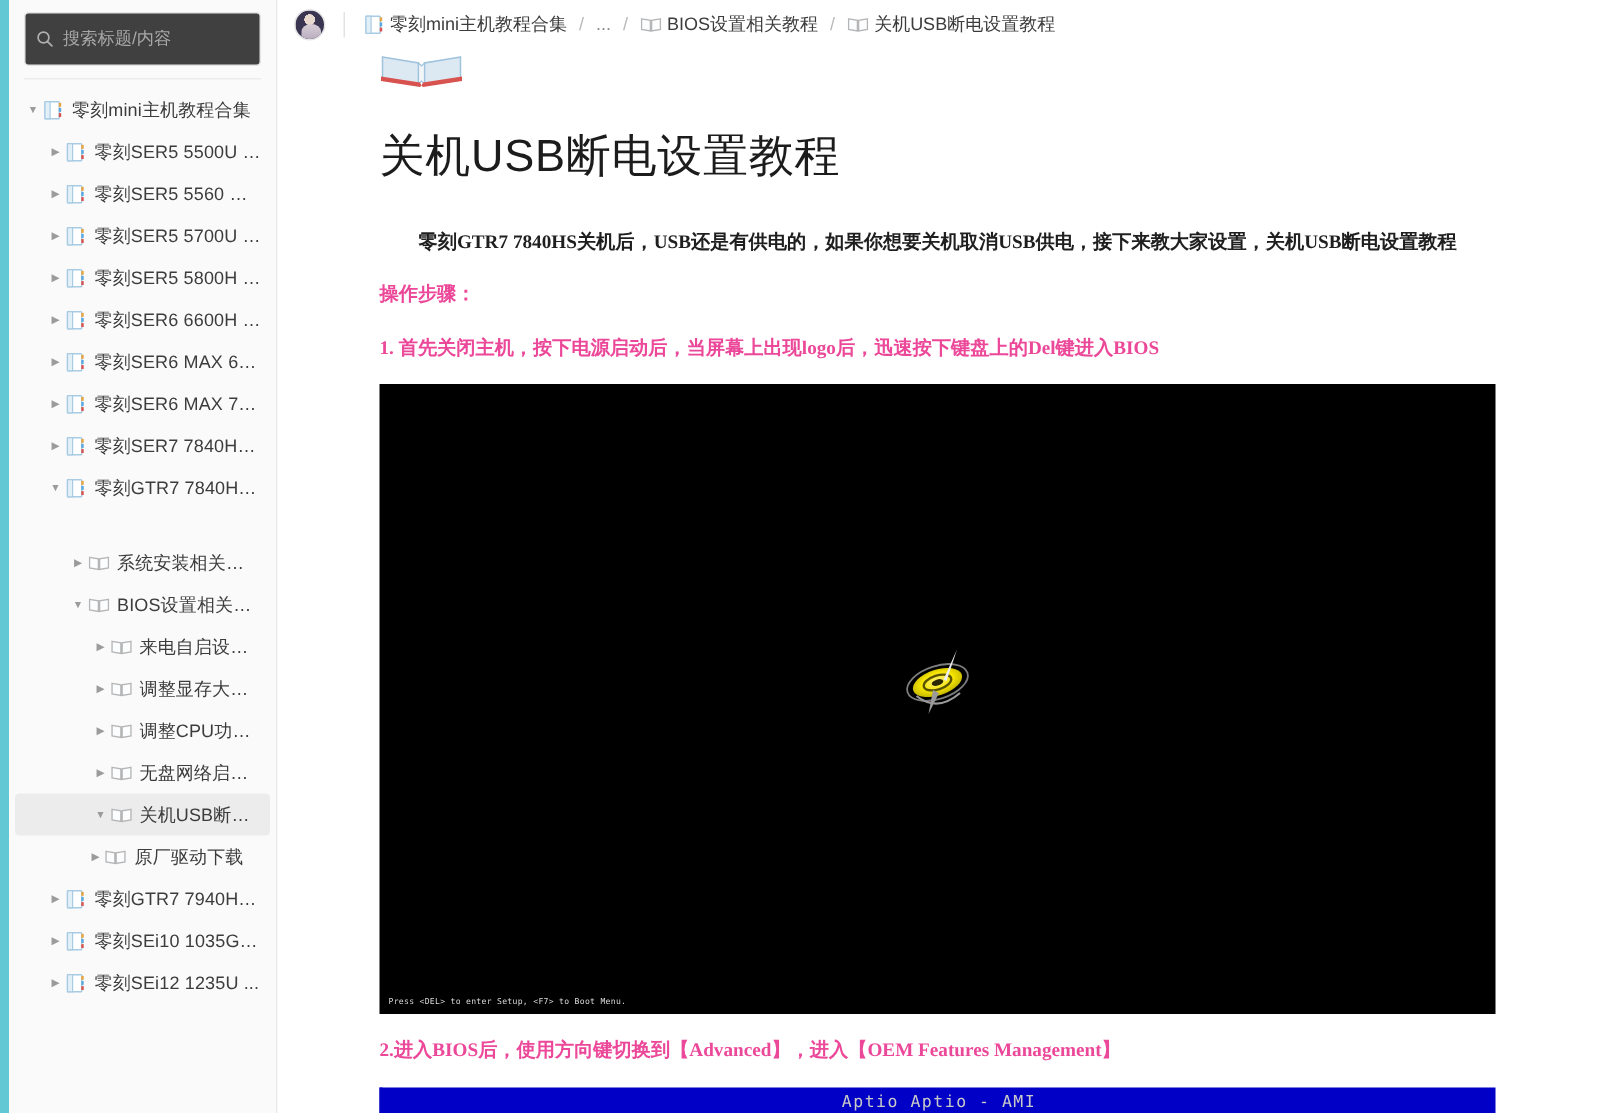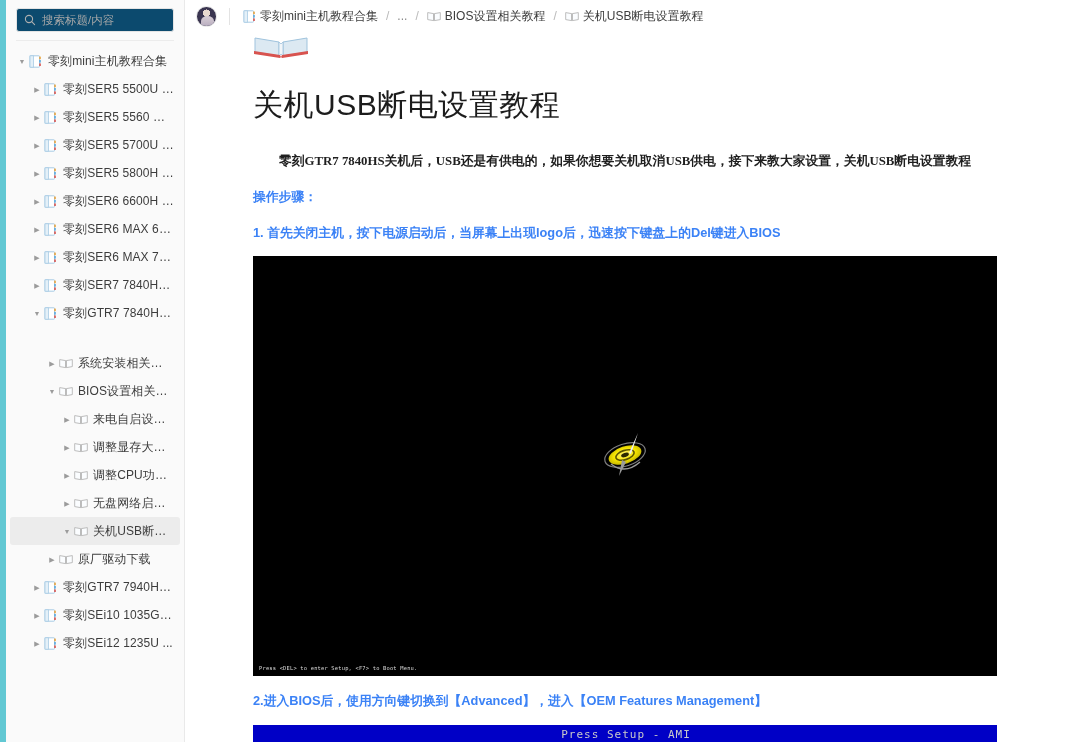--- a/index.html
+++ b/index.html
@@ -24,24 +24,24 @@
     width: 179px;
     flex: 0 0 179px;
     height: 742px;
     background: #fafafa;
     border-right: 1px solid #e9e9e9;
     position: relative;
     overflow: hidden;
   }
   .search-wrap { padding: 8px 10px 0 10px; }
   .search-box {
-    height: 24px;
+    height: 36px;
     border: 1px solid #e4e4e4;
     border-radius: 3px;
-    background: #0c4a6e;
+    background: #404040;
     display: flex;
     align-items: center;
     padding: 0 7px;
     gap: 6px;
   }
   .search-box .mag {
     width: 12px; height: 12px; flex: 0 0 12px;
     position: relative;
   }
   .search-box .mag svg { display: block; }
@@ -159,25 +159,25 @@
     font-size: 12.8px;
     color: #1f1f1f;
     margin-top: 26px;
     line-height: 1.75;
     font-weight: 700;
     font-family: "Liberation Serif","DejaVu Serif",serif;
   }
   .p-indent { text-indent: 26px; }
   .p-step {
     font-size: 12.8px;
-    color: #3b82f6;
+    color: #ec4899;
     margin-top: 14px;
     font-weight: 700;
     line-height: 1.7;
-    font-family: Liberation Sans, sans-serif;
+    font-family: Liberation Serif, serif;
   }
 
   
   .bootshot {
     margin-top: 12px;
     width: 744px;
     height: 420px;
     background: #000;
     position: relative;
     overflow: hidden;
@@ -442,21 +442,21 @@
           <span class="caret">▼</span>
           <span class="tico">
             <svg width="14" height="11" viewBox="0 0 14 11">
               <path d="M0.7 1.6 L6.6 2.6 L6.6 9.6 L0.7 8.6 Z" fill="#fbfdff" stroke="#b5b5b5" stroke-width="0.9"></path>
               <path d="M13.3 1.6 L7.4 2.6 L7.4 9.6 L13.3 8.6 Z" fill="#fbfdff" stroke="#b5b5b5" stroke-width="0.9"></path>
               <line x1="7" y1="2.6" x2="7" y2="9.8" stroke="#b5b5b5" stroke-width="0.9"></line>
             </svg>
           </span>
           <span class="tlabel">关机USB断电...</span>
         </div>
-        <div class="tree-row" style="padding-left: 36px;">
+        <div class="tree-row" style="padding-left: 36px; justify-content: center;">
           <span class="caret">▶</span>
           <span class="tico">
             <svg width="14" height="11" viewBox="0 0 14 11">
               <path d="M0.7 1.6 L6.6 2.6 L6.6 9.6 L0.7 8.6 Z" fill="#fbfdff" stroke="#b5b5b5" stroke-width="0.9"></path>
               <path d="M13.3 1.6 L7.4 2.6 L7.4 9.6 L13.3 8.6 Z" fill="#fbfdff" stroke="#b5b5b5" stroke-width="0.9"></path>
               <line x1="7" y1="2.6" x2="7" y2="9.8" stroke="#b5b5b5" stroke-width="0.9"></line>
             </svg>
           </span>
           <span class="tlabel">原厂驱动下载</span>
         </div>
@@ -587,20 +587,20 @@
               <path d="M23 29 L20 45 L27 31 Z" fill="#9a9a9a"></path>
               <path d="M12 33 Q26 44 41 31" fill="none" stroke="#9a9a9a" stroke-width="1.4"></path>
             </svg>
           </div>
           <div class="boot-hint">Press &lt;DEL&gt; to enter Setup, &lt;F7&gt; to Boot Menu.</div>
         </div>
 
         <p class="p-step">2.进入BIOS后，使用方向键切换到【Advanced】，进入【OEM Features Management】</p>
 
         <div class="biosshot">
-          <div class="bios-title">Press Setup - AMI</div>
+          <div class="bios-title">Aptio Aptio - AMI</div>
 
         </div>
 
       </div>
     </div>
   </div>
 </div>
 
 </body></html>

